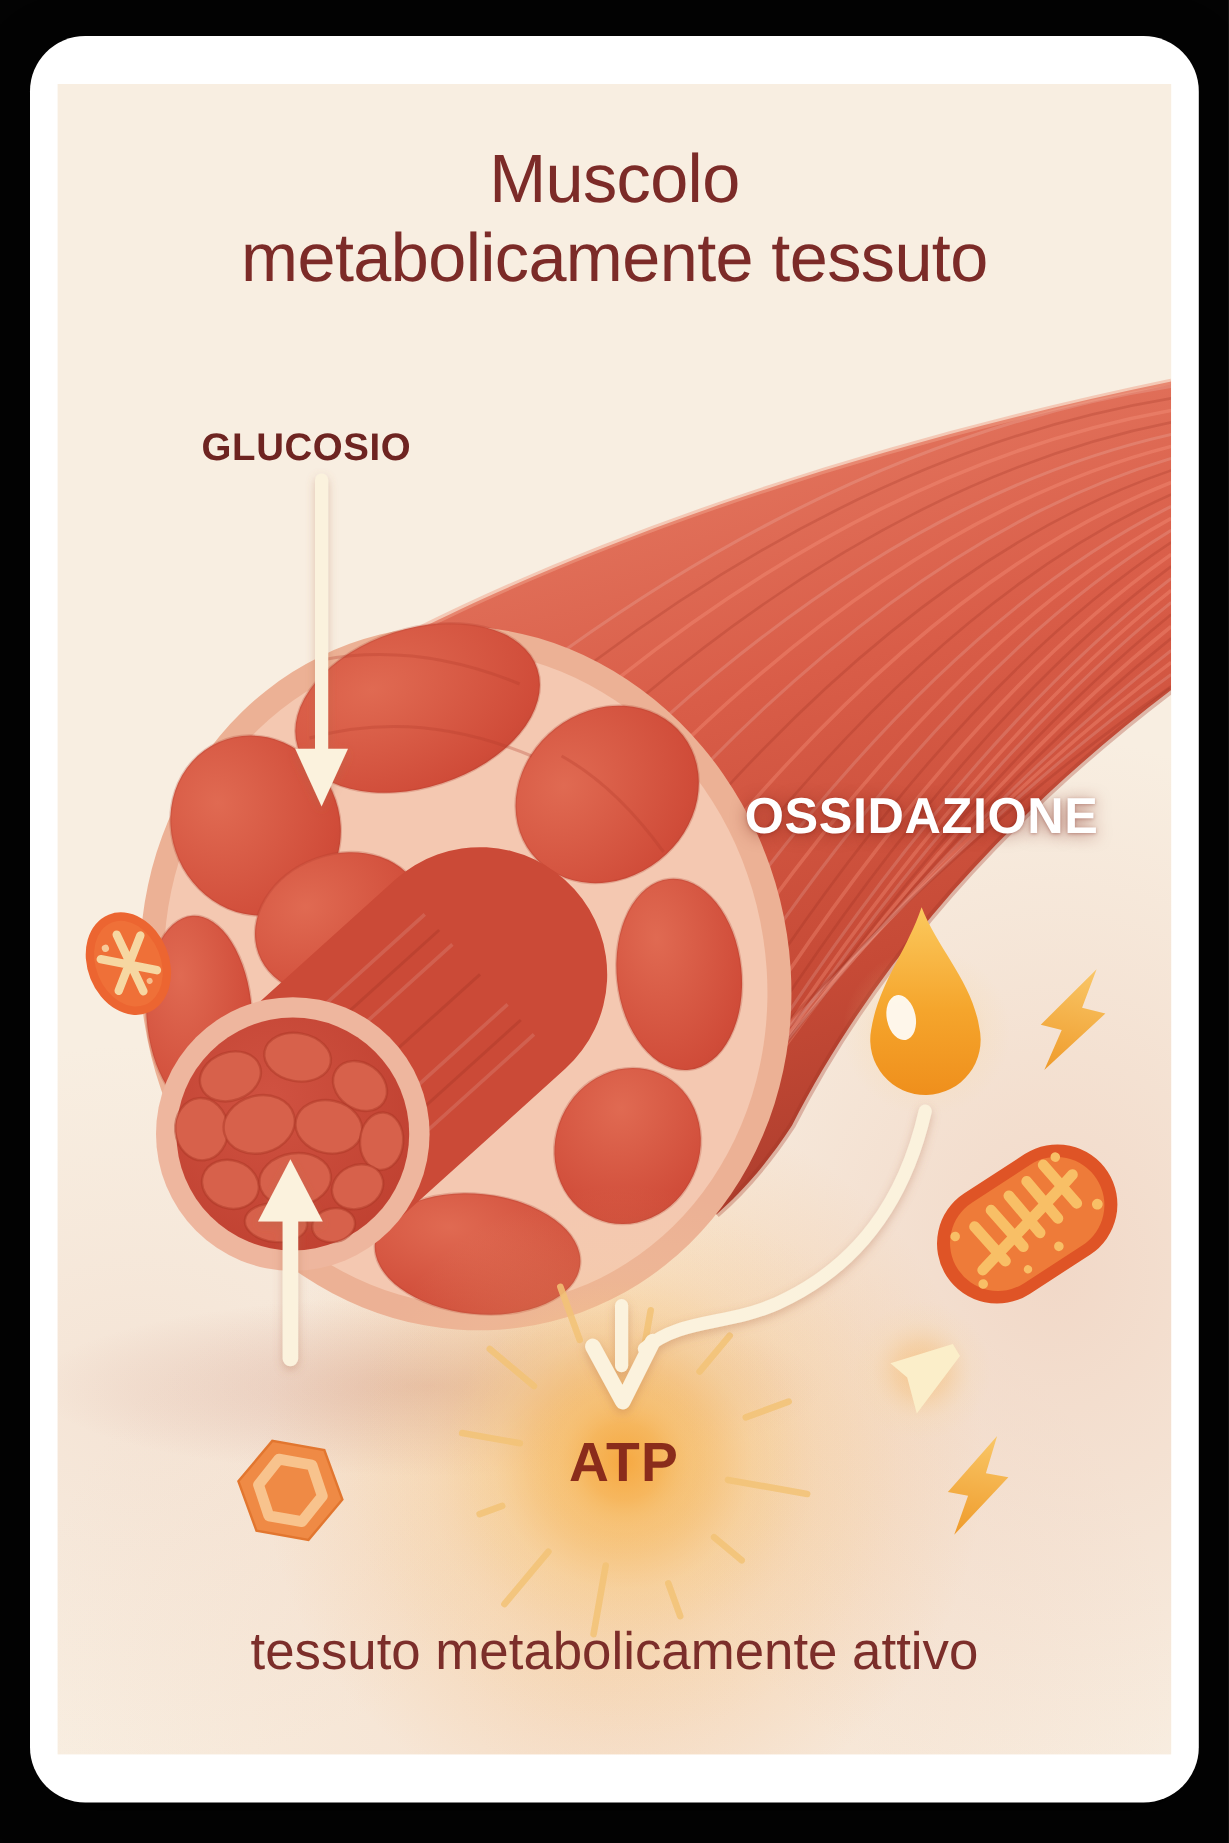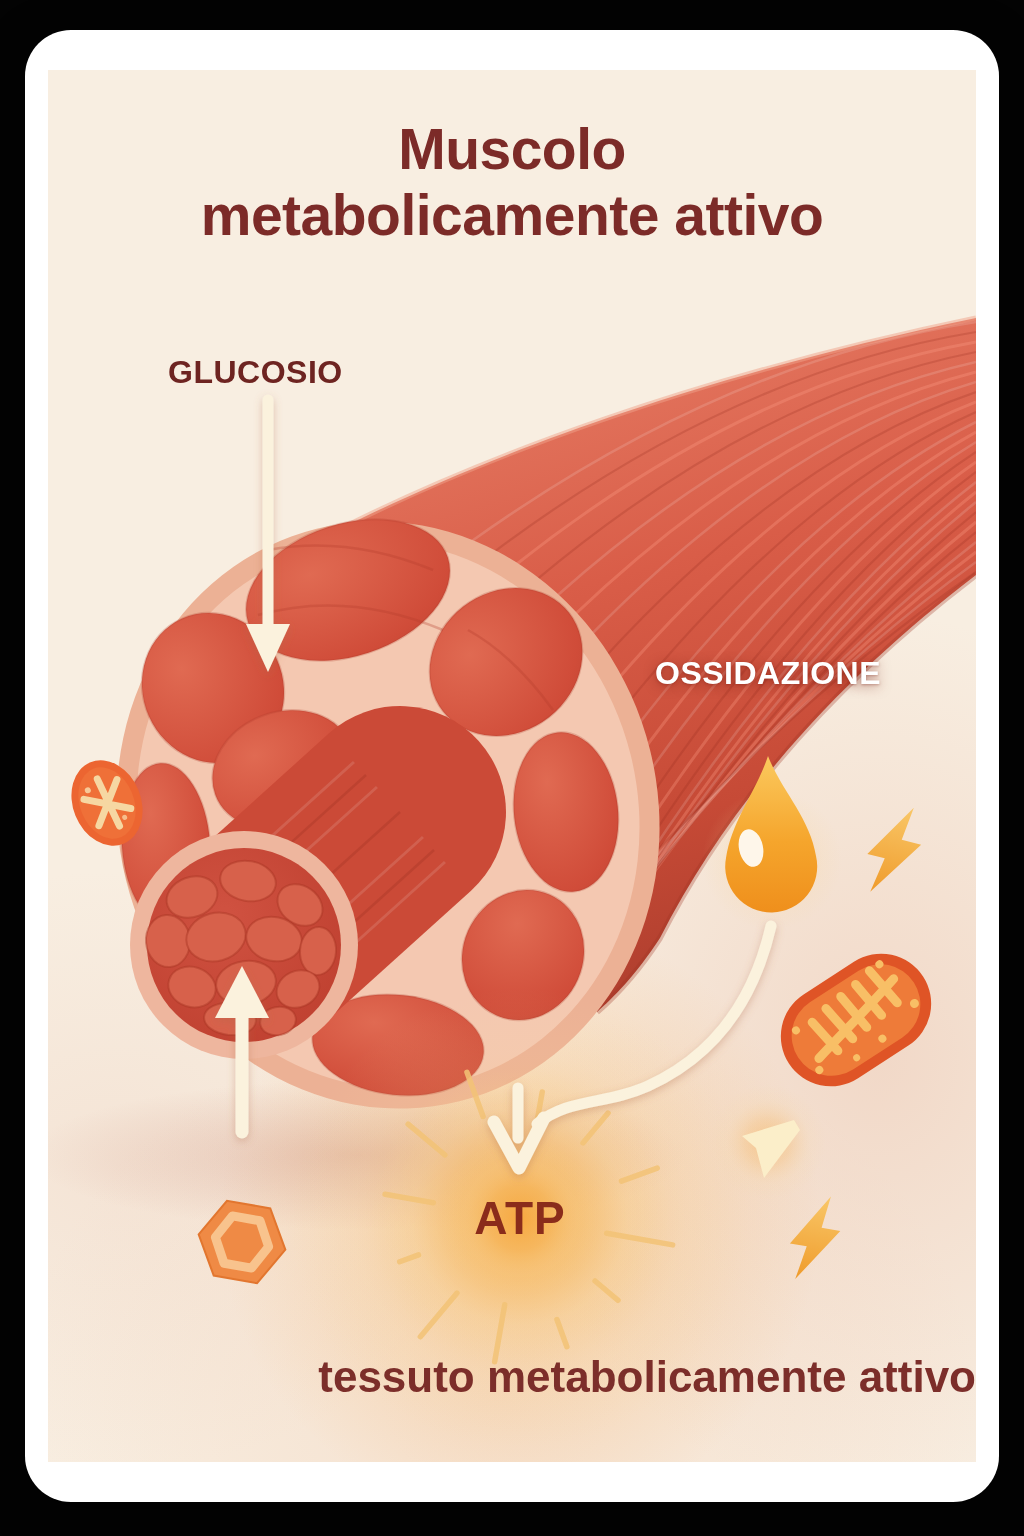--- a/index.html
+++ b/index.html
@@ -8,26 +8,26 @@
   .card{position:absolute;left:25px;top:30px;width:974px;height:1472px;background:#ffffff;border-radius:46px;box-shadow:0 10px 40px rgba(0,0,0,.6);}
   .canvas{position:absolute;left:23px;top:40px;width:928px;height:1392px;overflow:hidden;
     background:
       radial-gradient(430px 430px at 472px 1150px, rgba(247,166,74,.40), rgba(247,166,74,0) 70%),
       radial-gradient(520px 620px at 830px 990px, rgba(232,186,164,.42), rgba(232,186,164,0) 72%),
       radial-gradient(640px 520px at 450px 1330px, rgba(240,200,172,.35), rgba(240,200,172,0) 75%),
       radial-gradient(500px 400px at 70px 1100px, rgba(236,204,186,.30), rgba(236,204,186,0) 75%),
       #f8eee1;}
   .canvas svg{position:absolute;left:0;top:0;}
   .lbl{position:absolute;white-space:nowrap;}
-  .title{left:0;right:0;top:46px;text-align:center;font-size:57px;font-weight:700;color:#7c2b28;line-height:1.16;letter-spacing:-.5px;}
+  .title{left:0;right:0;top:46px;text-align:center;font-size:57px;font-weight:400;color:#7c2b28;line-height:1.16;letter-spacing:-.5px;}
   .glucosio{left:120px;top:284px;font-size:32px;font-weight:700;color:#6e2421;letter-spacing:.5px;}
-  .ossidazione{left:720px;top:586px;transform:translateX(-50%);text-align:center;font-size:32px;font-weight:700;color:#ffffff;line-height:1.12;letter-spacing:.5px;text-shadow:0 2px 12px rgba(120,30,20,.5),0 1px 3px rgba(120,30,20,.35);}
+  .ossidazione{left:720px;top:586px;transform:translateX(-50%);text-align:center;font-size:42px;font-weight:700;color:#ffffff;line-height:1.12;letter-spacing:.5px;text-shadow:0 2px 12px rgba(120,30,20,.5),0 1px 3px rgba(120,30,20,.35);}
   .produzione{left:72px;top:1074px;font-size:37px;font-weight:700;color:#6e2421;letter-spacing:.5px;}
   .atp{left:472px;top:1148px;transform:translate(-50%,-50%);font-size:46px;font-weight:700;color:#8a2c1b;letter-spacing:1px;}
-  .caption{left:0;right:0;top:1282px;text-align:right;font-size:44px;font-weight:700;color:#7c2e2a;}
+  .caption{left:0;right:0;top:1282px;text-align:center;font-size:44px;font-weight:400;color:#7c2e2a;}
 </style>
 </head>
 <body>
 
 <div class="stage">
   <div class="card">
     <div class="canvas">
 
       <svg width="928" height="1392" viewBox="0 0 928 1392">
         <defs>
@@ -225,21 +225,21 @@
           </g>
           <g>
             <line x1="470" y1="1018" x2="470" y2="1068" stroke="#fbf2dd" stroke-width="11" stroke-linecap="round"></line>
             <path d="M446,1052 L471,1098 L496,1048" stroke="#fbf2dd" stroke-width="13" stroke-linecap="round" stroke-linejoin="round" fill="none"></path>
           </g>
         </g>
       </svg>
 
       <div class="lbl title">
         <span>Muscolo</span><br>
-        <span>metabolicamente attivo</span>
+        <span>metabolicamente tessuto</span>
       </div>
       <div class="lbl glucosio">GLUCOSIO</div>
       <div class="lbl ossidazione">
         <span>OSSIDAZIONE</span><br>
       </div>
       <div class="lbl atp">ATP</div>
       <div class="lbl caption">tessuto metabolicamente attivo</div>
 
     </div>
   </div>

